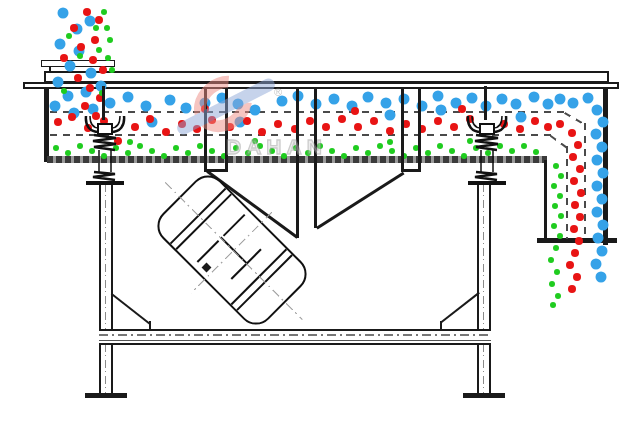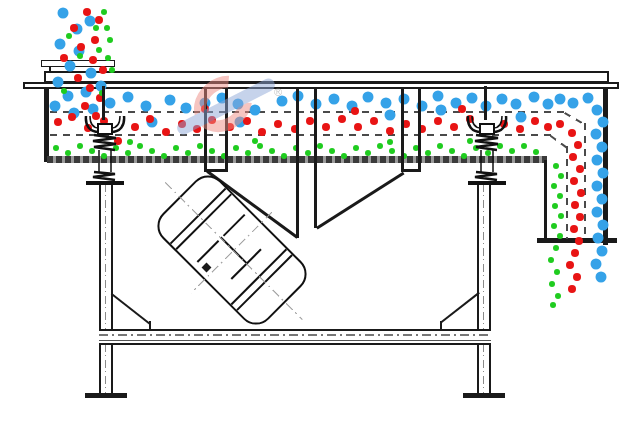--- a/index.html
+++ b/index.html
@@ -318,15 +318,16 @@
       <div class="dot" style="left: 557px; top: 272px; width: 6px; height: 6px; background: rgb(31, 204, 31);"></div>
       <div class="dot" style="left: 552px; top: 284px; width: 6px; height: 6px; background: rgb(31, 204, 31);"></div>
       <div class="dot" style="left: 558px; top: 296px; width: 6px; height: 6px; background: rgb(31, 204, 31);"></div>
       <div class="dot" style="left: 553px; top: 305px; width: 6px; height: 6px; background: rgb(31, 204, 31);"></div>
     </div>
 
   <div class="abs" id="watermark" style="left:160px;top:78px;width:180px;height:90px;">
     <div class="abs" style="left:32px;top:0px;width:62px;height:52px;border:12px solid #ef8d84;border-right-color:transparent;border-radius:50%;transform:rotate(-40deg);box-sizing:border-box;"></div>
     <div class="abs" style="left:12px;top:22px;width:108px;height:13px;background:#8fa8d8;border-radius:7px;transform:rotate(-27deg);"></div>
     <div class="abs" style="left:114px;top:8px;font-size:11px;color:#888;">®</div>
+    <div class="abs" id="brand-text" style="left:66px;top:57px;">DAHAN</div>
   </div>
 
 </div>
 
 </body></html>

